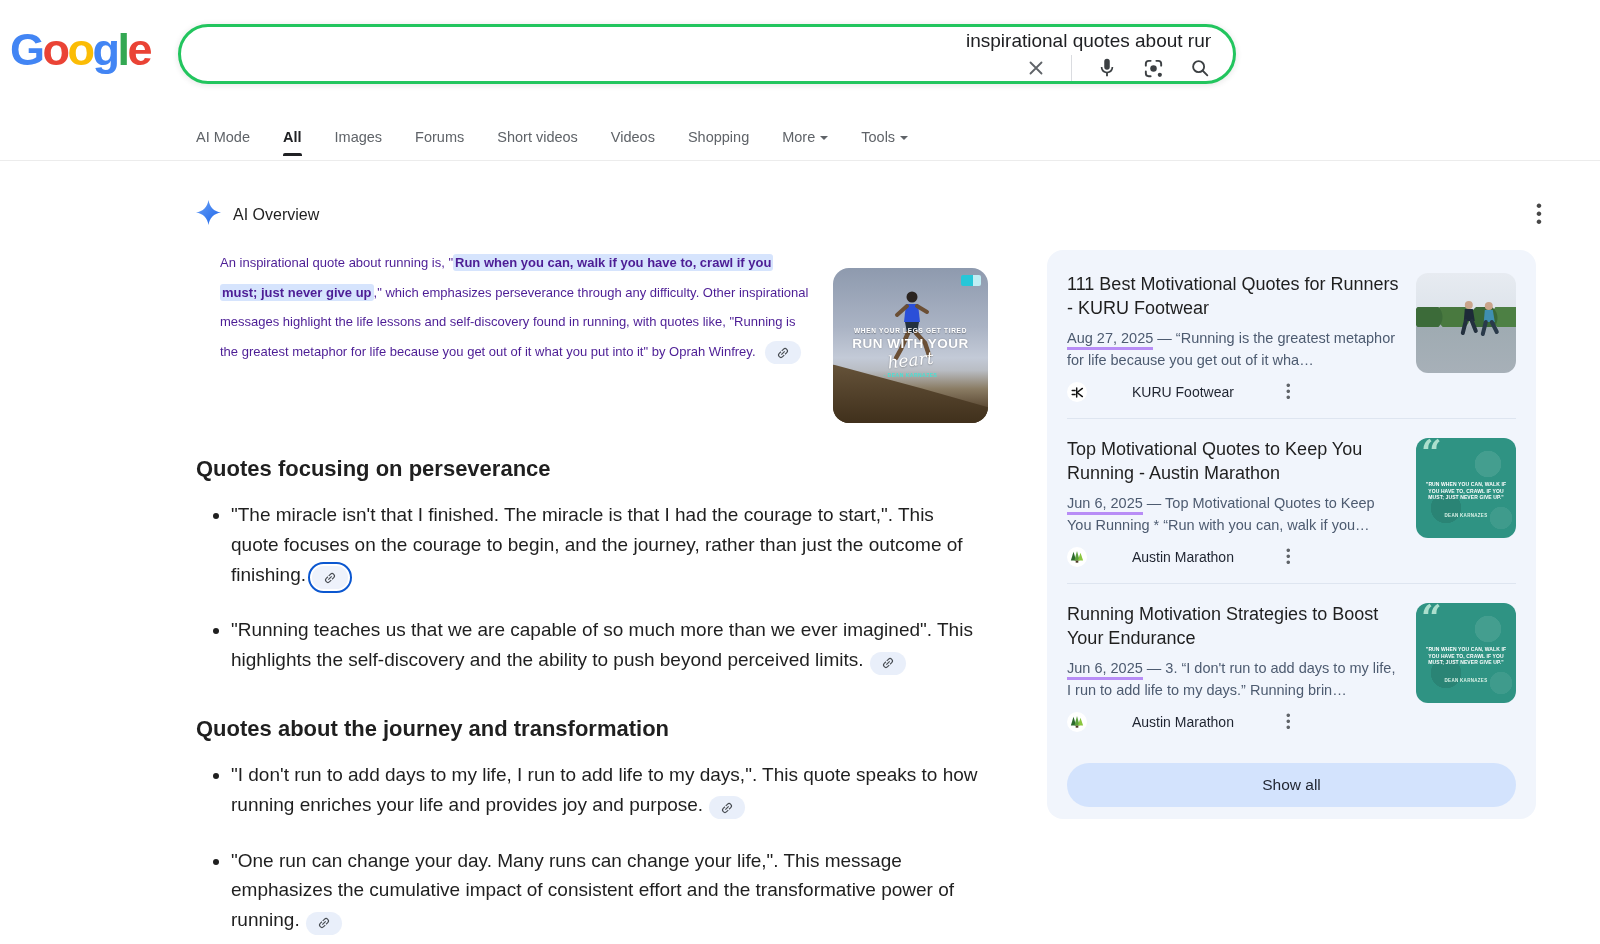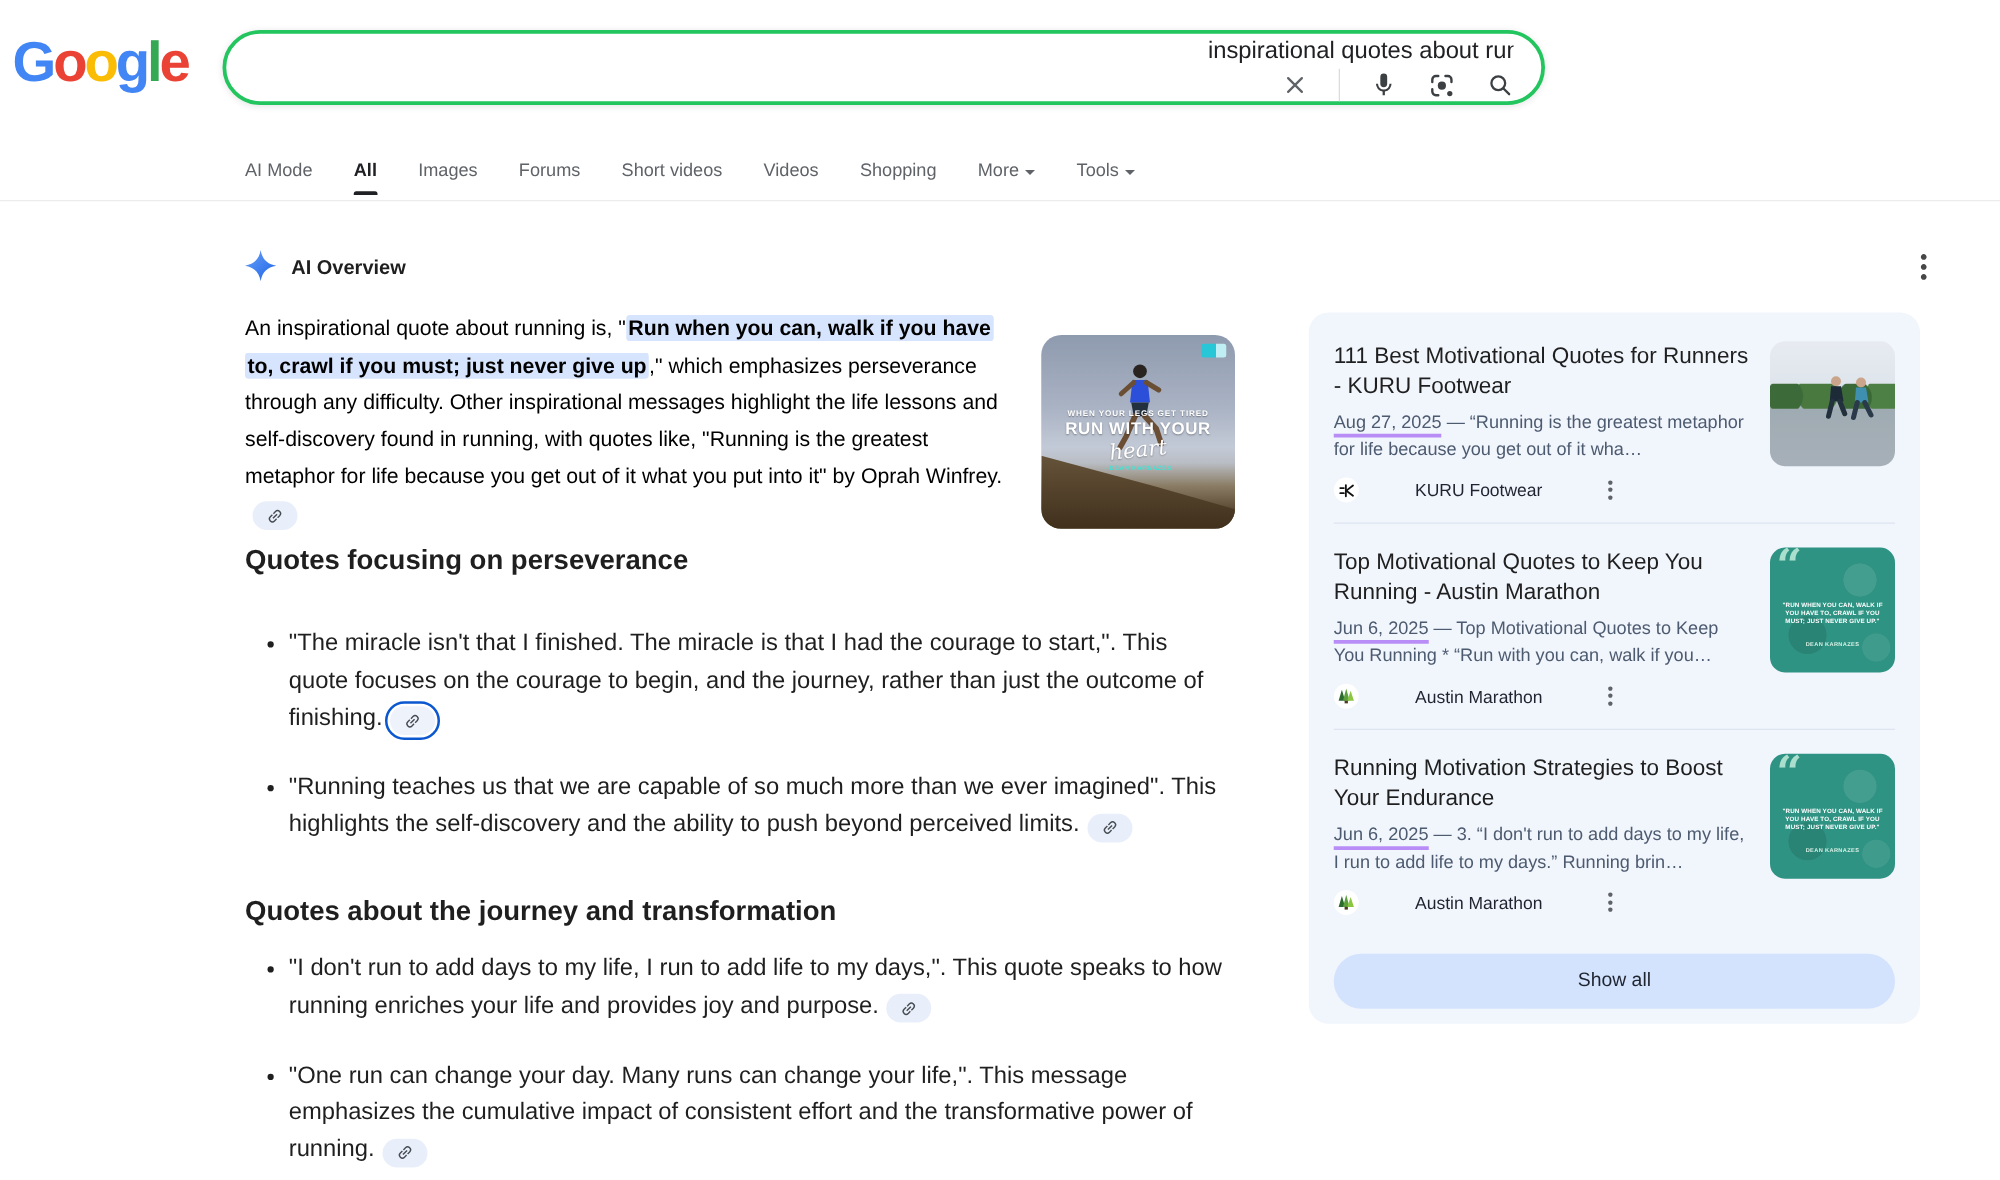--- a/index.html
+++ b/index.html
@@ -24,27 +24,27 @@
   
   .nav { position:absolute; left:196px; top:120px; display:flex; align-items:center; gap:33px; height:34px; }
   .tab { font-size:14.5px; color:#5f6368; cursor:pointer; position:relative; white-space:nowrap; display:flex; align-items:center; gap:5px; }
   .tab.active { color:#202124; font-weight:bold; }
   .tab.active::after { content:""; position:absolute; left:0; right:0; bottom:-11px; height:3px; background:#202124; border-radius:2px 2px 0 0; }
   .caret { width:0; height:0; border-left:4px solid transparent; border-right:4px solid transparent; border-top:4px solid #5f6368; display:inline-block; margin-top:2px; }
   .nav-rule { position:absolute; left:0; top:160px; width:1600px; height:1px; background:#ececec; }
 
   
   .aio-header { position:absolute; left:196px; top:200px; display:flex; align-items:center; gap:12px; }
-  .aio-title { font-size:16px; font-weight:bold; color:#1f1f1f; }
+  .aio-title { font-size:16px; font-weight:normal; color:#1f1f1f; }
   .aio-menu { position:absolute; left:1536px; top:202px; color:#474747; font-size:17px; letter-spacing:0; line-height:8px; cursor:pointer; text-align:center; }
   .aio-menu span { display:block; }
 
   
   .para-row { position:absolute; left:196px; top:248px; width:792px; display:flex; }
-  .para { width:614px; font-size:17px; line-height:29.6px; color:#000000; }
+  .para { width:614px; font-size:13px; line-height:29.6px; color:#4c1d95;margin-left:24px; }
   .hl { background:#d6e4fd; font-weight:bold; border-radius:3px; padding:1px 2px; box-decoration-break:clone; -webkit-box-decoration-break:clone; }
 
   .chip { display:inline-flex; align-items:center; justify-content:center; width:36px; height:23px;
     background:#e9effa; border-radius:12px; vertical-align:-4px; margin-left:6px; cursor:pointer; }
   .chip svg { transform:rotate(-45deg); }
   .chip.focused { background:#eef2fb; outline:2.5px solid #0b57d0; outline-offset:2px; }
 
   .hero { width:155px; height:155px; margin-left:23px; border-radius:16px; overflow:hidden; position:relative; flex-shrink:0;
     background:linear-gradient(180deg,#8e9aae 0%,#aab3c4 38%,#c3cad7 58%,#b9bdc4 66%,#8a7c64 78%,#5c4a34 90%,#47371f 100%); cursor:pointer;margin-top:20px; }
   .hero-inner { position:absolute; left:0; top:0; width:310px; height:310px; transform:scale(.5); transform-origin:top left; }
@@ -54,21 +54,21 @@
   .hero-text { position:absolute; left:0; top:118px; width:100%; text-align:center; color:#fff; }
   .hero-line1 { font-size:13px; font-weight:bold; letter-spacing:1.4px; text-shadow:0 1px 2px rgba(0,0,0,.35); }
   .hero-line2 { font-size:27px; font-weight:bold; letter-spacing:1px; margin-top:2px; text-shadow:0 1px 3px rgba(0,0,0,.35); }
   .hero-line3 { font-family:"DejaVu Serif",serif; font-style:italic; font-size:34px; margin-top:-2px; transform:rotate(-6deg); text-shadow:0 1px 3px rgba(0,0,0,.4); }
   .hero-credit { font-size:10px; font-weight:bold; color:#49e0d4; margin-top:4px; letter-spacing:1px; }
   .hero-badge { position:absolute; top:7px; right:7px; width:20px; height:11px; border-radius:2px;
     background:linear-gradient(90deg,#27c7d8 0 60%, #bfeef4 60% 100%); }
 
   
   .sec-h { position:absolute; left:196px; font-size:22px; font-weight:bold; color:#1f1f1f; }
-  .h1 { top:435px; } .h2 { top:716px; }
+  .h1 { top:456px; } .h2 { top:716px; }
   .blist { position:absolute; left:196px; width:782px; }
   .b1 { top:500px; } .b2 { top:760px; }
   .blist ul { list-style:disc; padding-left:35px; }
   .blist li { font-size:19px; line-height:29.8px; color:#1f1f1f; margin-bottom:26px; }
 
   
   .panel { position:absolute; left:1047px; top:250px; width:489px; background:#f1f5fc; border-radius:16px; padding:4px 20px 12px; }
   .card { display:flex; gap:14px; padding:19px 0 16px; cursor:pointer; }
   .card + .card { border-top:1px solid #dee5f0; }
   .card-text { flex:1; min-width:0; }

